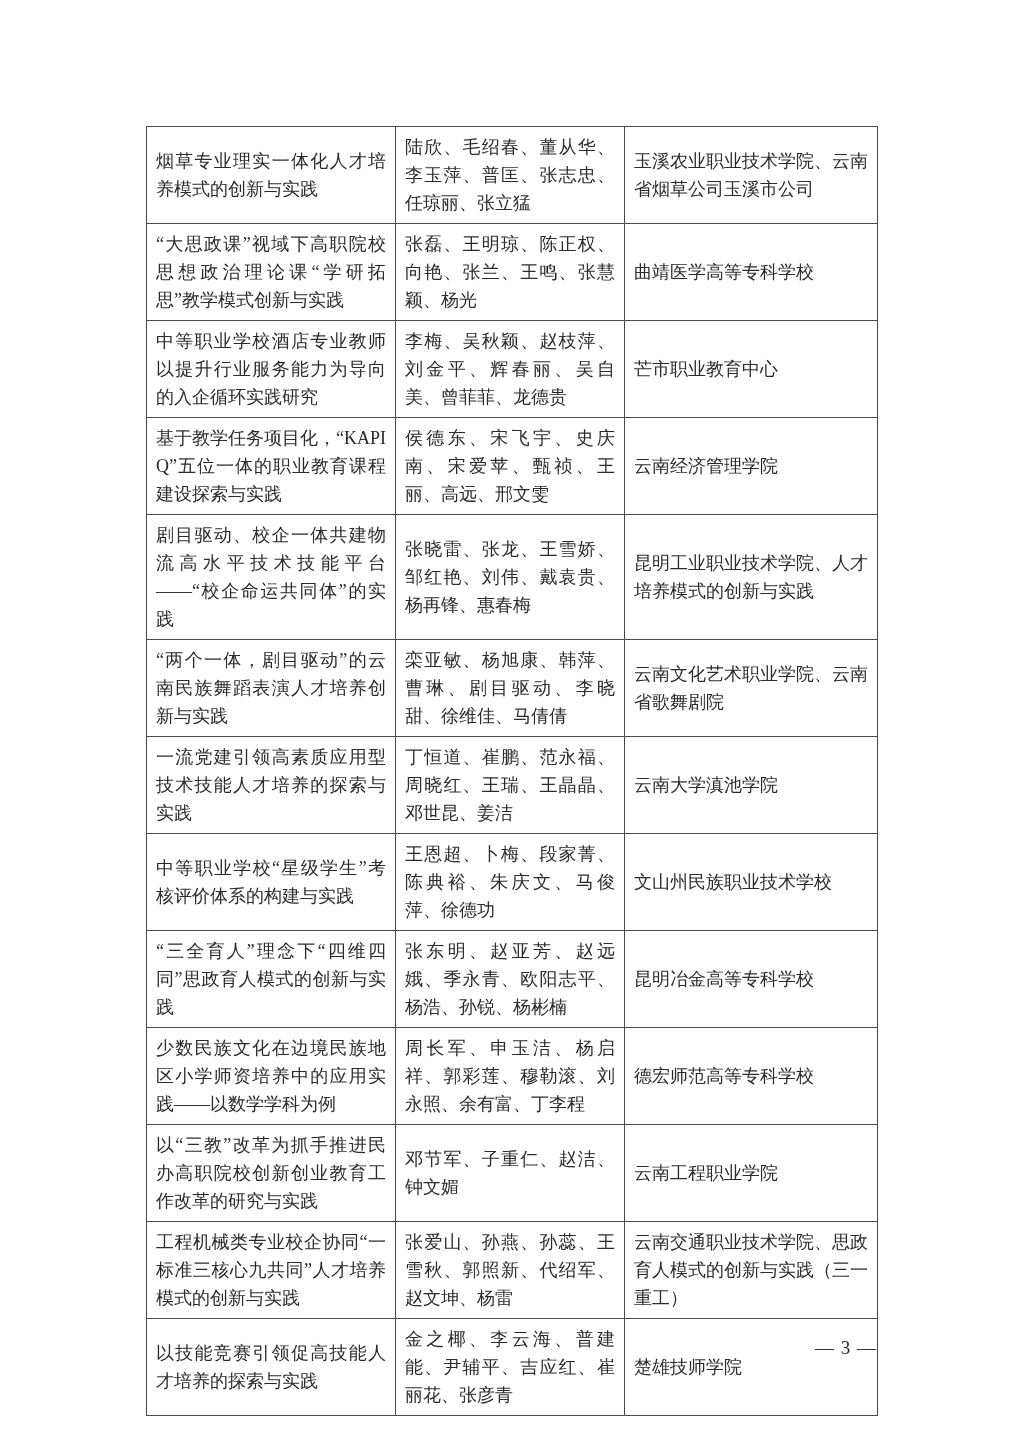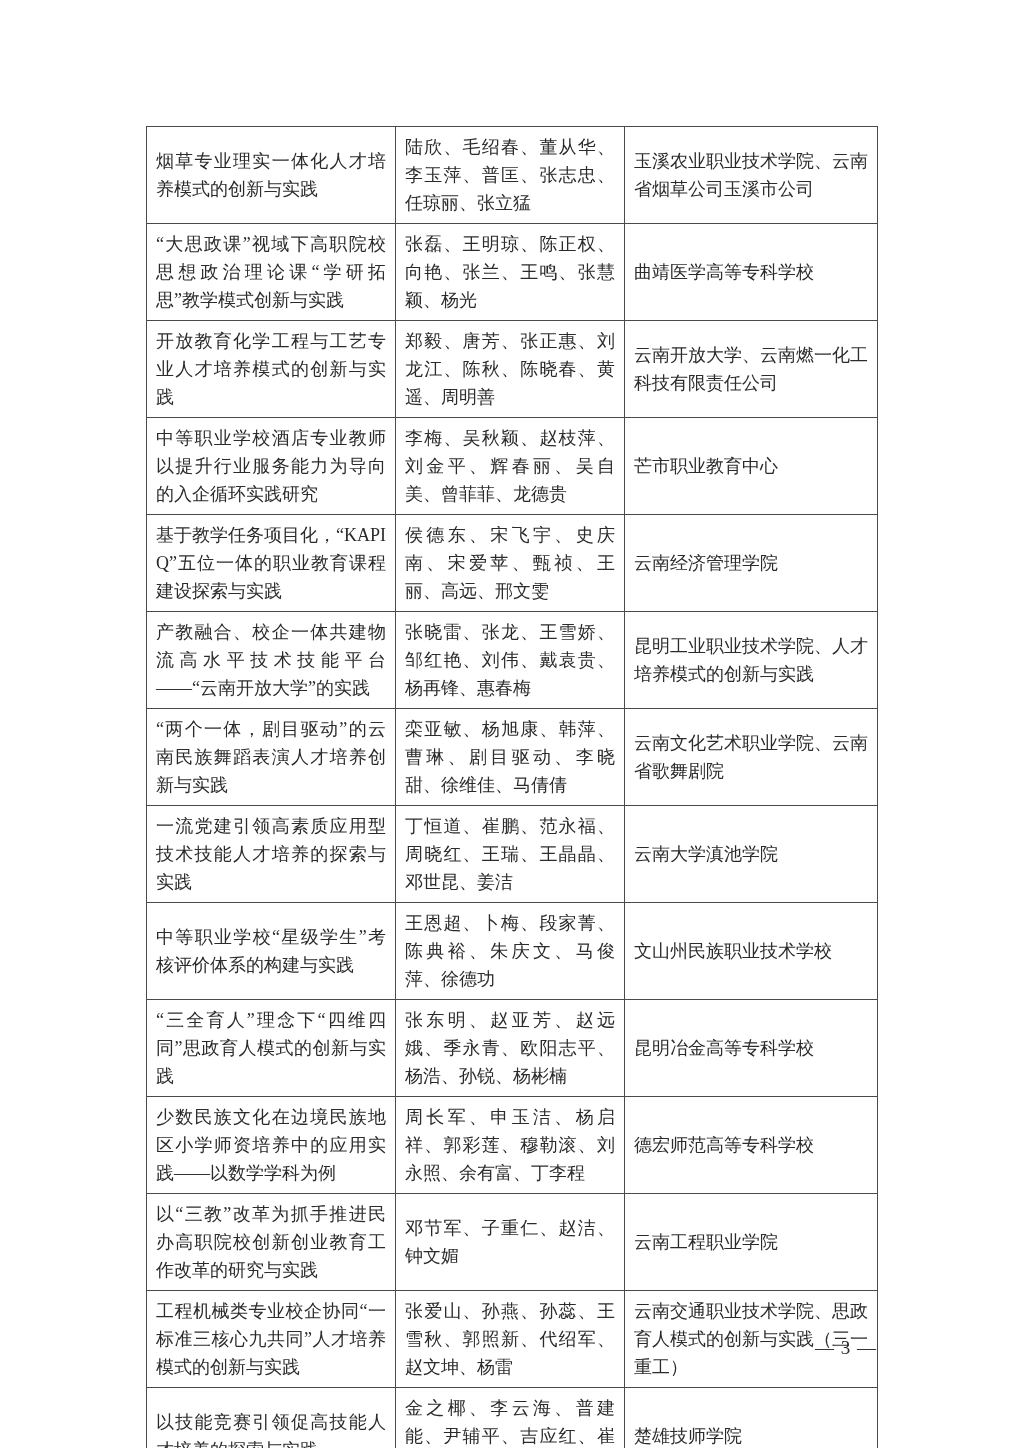--- a/index.html
+++ b/index.html
@@ -67,36 +67,31 @@
     <td>烟草专业理实一体化人才培养模式的创新与实践</td>
     <td>陆欣、毛绍春、董从华、李玉萍、普匡、张志忠、任琼丽、张立猛</td>
     <td>玉溪农业职业技术学院、云南省烟草公司玉溪市公司</td>
   </tr>
         <tr>
     <td>“大思政课”视域下高职院校思想政治理论课“学研拓思”教学模式创新与实践</td>
     <td>张磊、王明琼、陈正权、向艳、张兰、王鸣、张慧颖、杨光</td>
     <td>曲靖医学高等专科学校</td>
   </tr>
         <tr>
-    <td>开放教育化学工程与工艺专业人才培养模式的创新与实践</td>
-    <td>郑毅、唐芳、张正惠、刘龙江、陈秋、陈晓春、黄遥、周明善</td>
-    <td>云南开放大学、云南燃一化工科技有限责任公司</td>
-  </tr>
-        <tr>
     <td>中等职业学校酒店专业教师以提升行业服务能力为导向的入企循环实践研究</td>
     <td>李梅、吴秋颖、赵枝萍、刘金平、辉春丽、吴自美、曾菲菲、龙德贵</td>
     <td>芒市职业教育中心</td>
   </tr>
         <tr>
     <td>基于教学任务项目化，“KAPIQ”五位一体的职业教育课程建设探索与实践</td>
     <td>侯德东、宋飞宇、史庆南、宋爱苹、甄祯、王丽、高远、邢文雯</td>
     <td>云南经济管理学院</td>
   </tr>
         <tr>
-    <td>产教融合、校企一体共建物流高水平技术技能平台——“云南开放大学”的实践</td>
+    <td>剧目驱动、校企一体共建物流高水平技术技能平台——“校企命运共同体”的实践</td>
     <td>张晓雷、张龙、王雪娇、邹红艳、刘伟、戴袁贵、杨再锋、惠春梅</td>
     <td>昆明工业职业技术学院、人才培养模式的创新与实践</td>
   </tr>
         <tr>
     <td>“两个一体，剧目驱动”的云南民族舞蹈表演人才培养创新与实践</td>
     <td>栾亚敏、杨旭康、韩萍、曹琳、剧目驱动、李晓甜、徐维佳、马倩倩</td>
     <td>云南文化艺术职业学院、云南省歌舞剧院</td>
   </tr>
         <tr>
     <td>一流党建引领高素质应用型技术技能人才培养的探索与实践</td>

